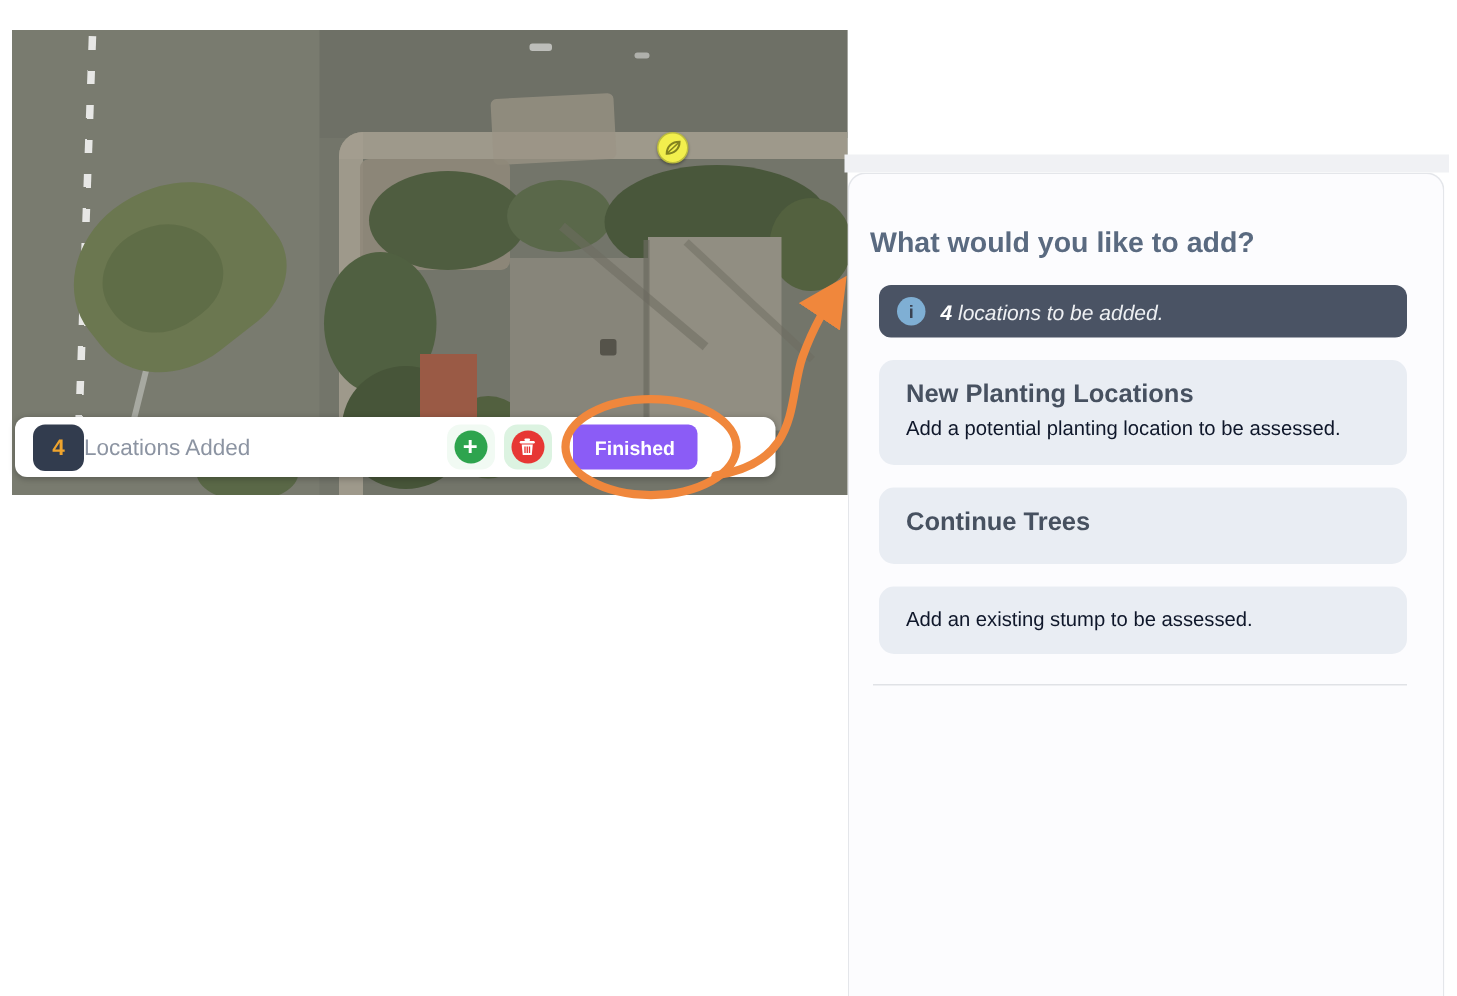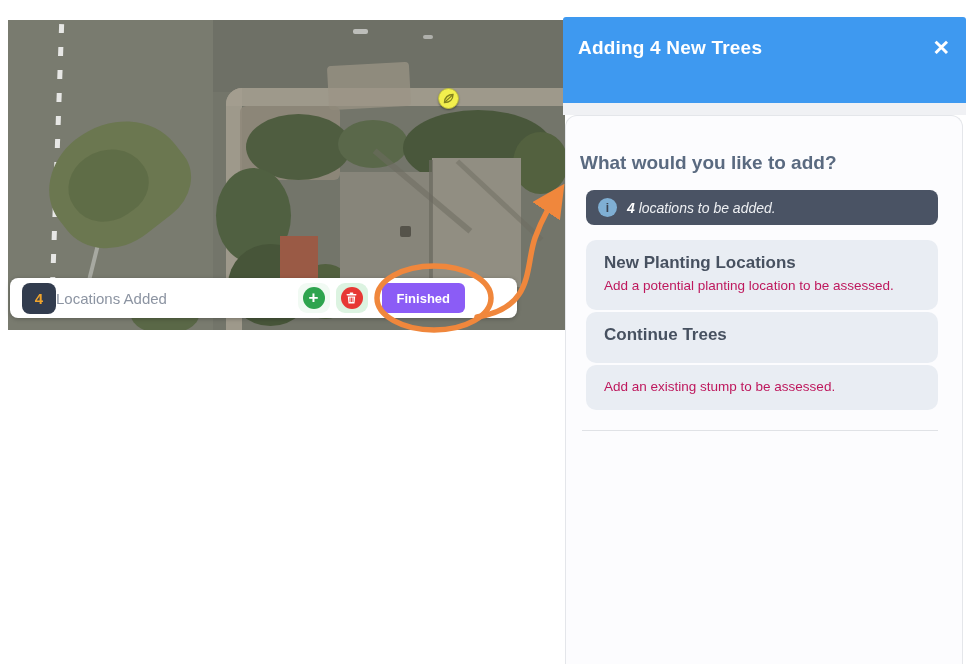--- a/index.html
+++ b/index.html
@@ -70,23 +70,23 @@
   .panel-gap { position:absolute; left:563px; top:103px; width:403px; height:12px; background:#f0f1f4; z-index:10; }
   .panel-card { position:absolute; left:565px; top:115px; width:398px; height:549px; background:#fcfcfe;
     border:1px solid #e4e6ea; border-bottom:none; border-radius:12px 12px 0 0; z-index:10; padding:36px 24px 0 14px; }
   .question { color:#5a6a80; font-size:19px; font-weight:600; margin-bottom:16px; margin-left:0px; }
   .panel-inner { padding-left:6px; }
   .info-badge { background:#4a5364; border-radius:8px; height:35px; display:flex; align-items:center; padding:0 12px; margin-bottom:15px; }
   .info-icon { width:19px; height:19px; border-radius:50%; background:#7fafd4; color:#3a4352; font-size:12px; font-weight:bold;
     display:flex; align-items:center; justify-content:center; margin-right:10px; flex:0 0 auto; }
   .info-text { color:#eef0f3; font-size:14px;font-style:italic; }
   .info-count { font-weight:bold; color:#ffffff; }
-  .option-card { background:#e9edf3; border-radius:10px; padding:13px 18px 14px 18px; margin-bottom:2px; cursor:pointer; }
+  .option-card { background:#e9edf3; border-radius:10px; padding:13px 18px 14px 18px; margin-bottom:15px; cursor:pointer; }
   .option-title { color:#475160; font-size:17px; font-weight:700; margin-bottom:4px; }
-  .option-desc { color:#be185d; font-size:13.5px; line-height:1.38; max-width:330px; }
+  .option-desc { color:#0f172a; font-size:13.5px; line-height:1.38; max-width:330px; }
   .divider { border:none; border-top:1px solid #e0e2e6; margin:20px 0 17px -4px; }
 </style>
 </head>
 <body>
 
 <div class="stage">
 
   <div class="map">
     <div class="road-top"></div>
     <div class="road-left"></div>
@@ -141,24 +141,20 @@
           <path d="M1.8 4.4 h7.4 l-0.7 7 h-6 Z" fill="#fff"></path>
           <line x1="4" y1="5.6" x2="4" y2="10" stroke="#e73734" stroke-width="0.9"></line>
           <line x1="5.5" y1="5.6" x2="5.5" y2="10" stroke="#e73734" stroke-width="0.9"></line>
           <line x1="7" y1="5.6" x2="7" y2="10" stroke="#e73734" stroke-width="0.9"></line>
         </svg>
       </span>
     </button>
     <button class="finished-btn">Finished</button>
   </div>
 
-  <div class="panel-header">
-    <div class="panel-title">Adding 4 New Trees</div>
-    <button class="close-btn">✕</button>
-  </div>
   <div class="panel-gap"></div>
 
   <div class="panel-card">
     <div class="question">What would you like to add?</div>
     <div class="panel-inner">
       <div class="info-badge">
         <span class="info-icon">i</span>
         <span class="info-text"><span class="info-count">4</span><span> locations to be added.</span></span>
       </div>
 

